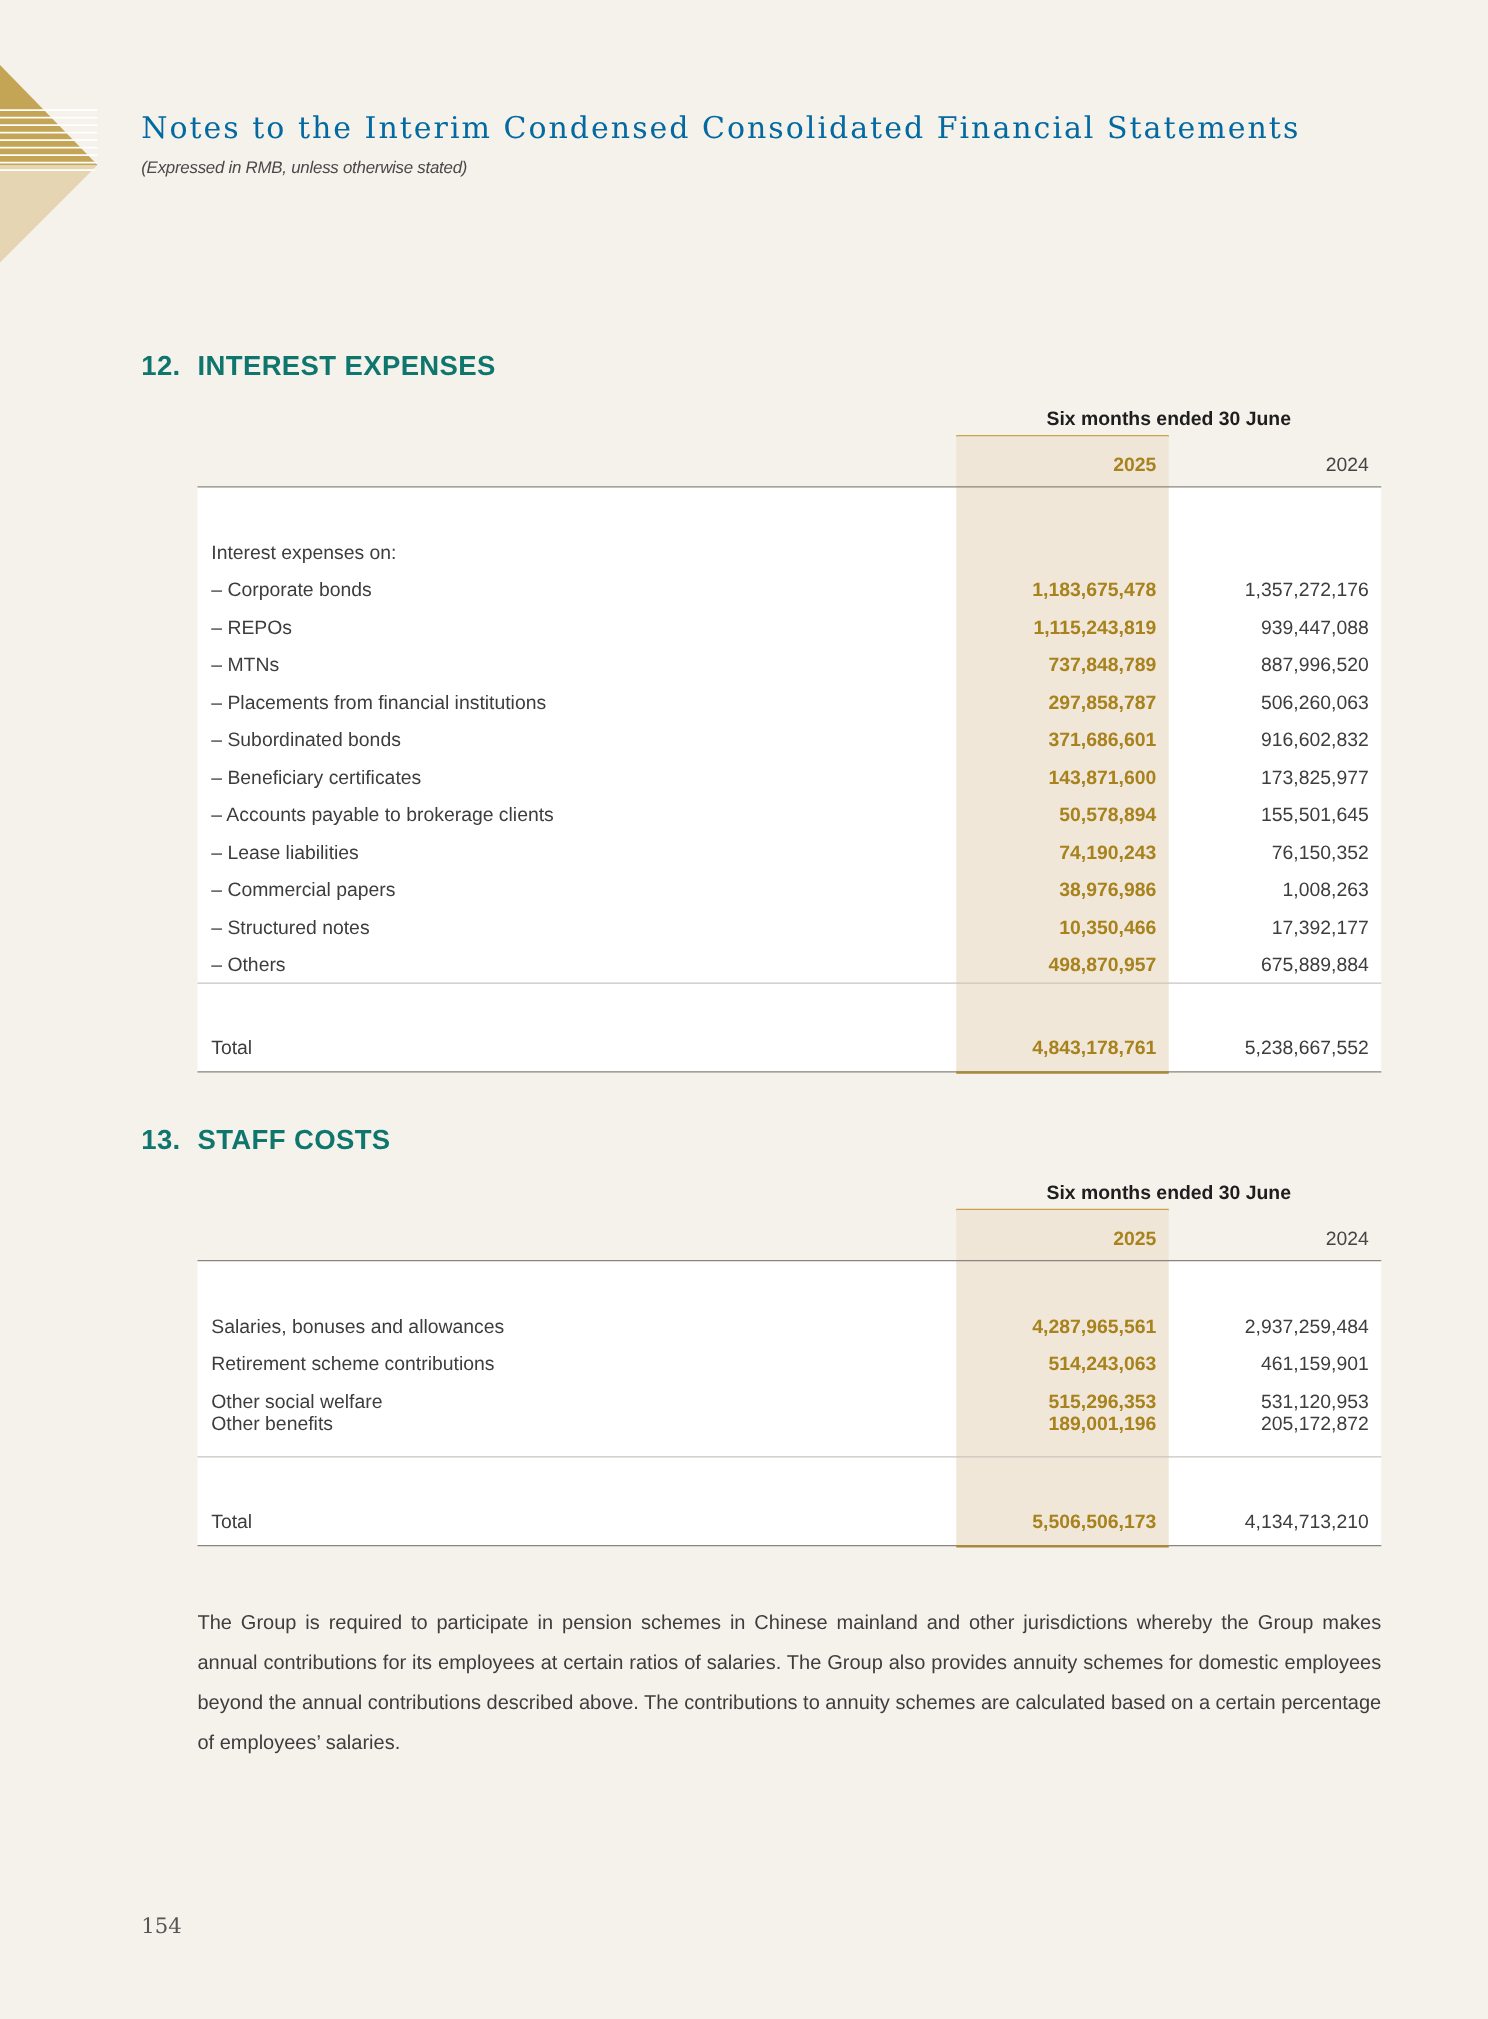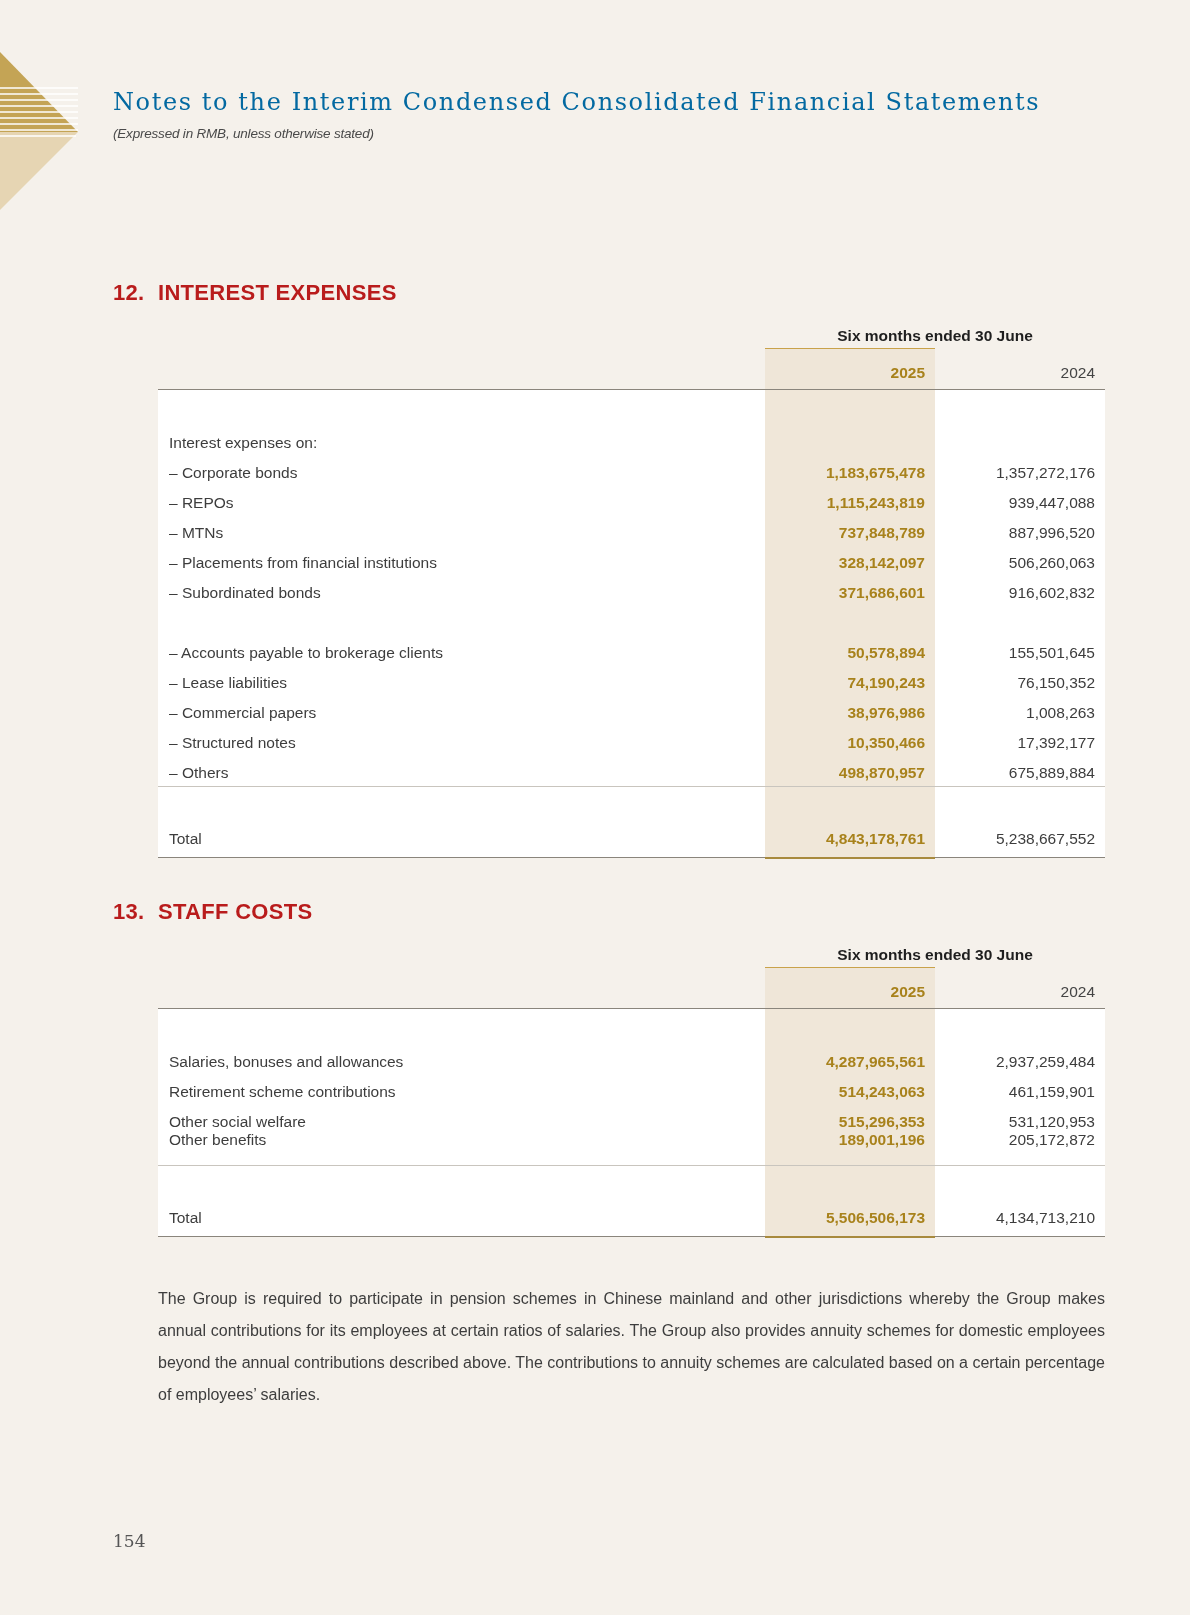--- a/index.html
+++ b/index.html
@@ -18,21 +18,21 @@
     font-size: 24px; letter-spacing: 1.6px; color: #0369a1;
     white-space: nowrap;
   }
   .page-subtitle {
     position: absolute; left: 113px; top: 126px;
     font-size: 13.5px; font-style: italic; color: #4a4a4a;
     letter-spacing: -0.2px;
   }
   .section-heading {
     position: absolute; left: 113px;
-    font-size: 22px; font-weight: bold; color: #b91c1c;
+    font-size: 22px; font-weight: bold; color: #0f766e;
     letter-spacing: 0.3px;
   }
   .section-heading .num { display: inline-block; width: 45px; }
 
   .table-block { position: absolute; left: 158px; width: 947px; }
   .period-label {
     position: absolute; left: 607px; width: 340px; text-align: center;
     font-size: 15.5px; font-weight: bold; color: #1e1e1e; top: 0;
   }
   .period-line {
@@ -117,27 +117,32 @@
     <span class="v-cur">1,115,243,819</span>
     <span class="v-prev">939,447,088</span>
   </div>
   <div class="row" style="top:197px;">
     <span class="label">– MTNs</span>
     <span class="v-cur">737,848,789</span>
     <span class="v-prev">887,996,520</span>
   </div>
   <div class="row" style="top:227px;">
     <span class="label">– Placements from financial institutions</span>
-    <span class="v-cur">328,142,097</span>
+    <span class="v-cur">297,858,787</span>
     <span class="v-prev">506,260,063</span>
   </div>
   <div class="row" style="top:257px;">
     <span class="label">– Subordinated bonds</span>
     <span class="v-cur">371,686,601</span>
     <span class="v-prev">916,602,832</span>
+  </div>
+  <div class="row" style="top:287px;">
+    <span class="label">– Beneficiary certificates</span>
+    <span class="v-cur">143,871,600</span>
+    <span class="v-prev">173,825,977</span>
   </div>
   <div class="row" style="top:317px;">
     <span class="label">– Accounts payable to brokerage clients</span>
     <span class="v-cur">50,578,894</span>
     <span class="v-prev">155,501,645</span>
   </div>
   <div class="row" style="top:347px;">
     <span class="label">– Lease liabilities</span>
     <span class="v-cur">74,190,243</span>
     <span class="v-prev">76,150,352</span>

